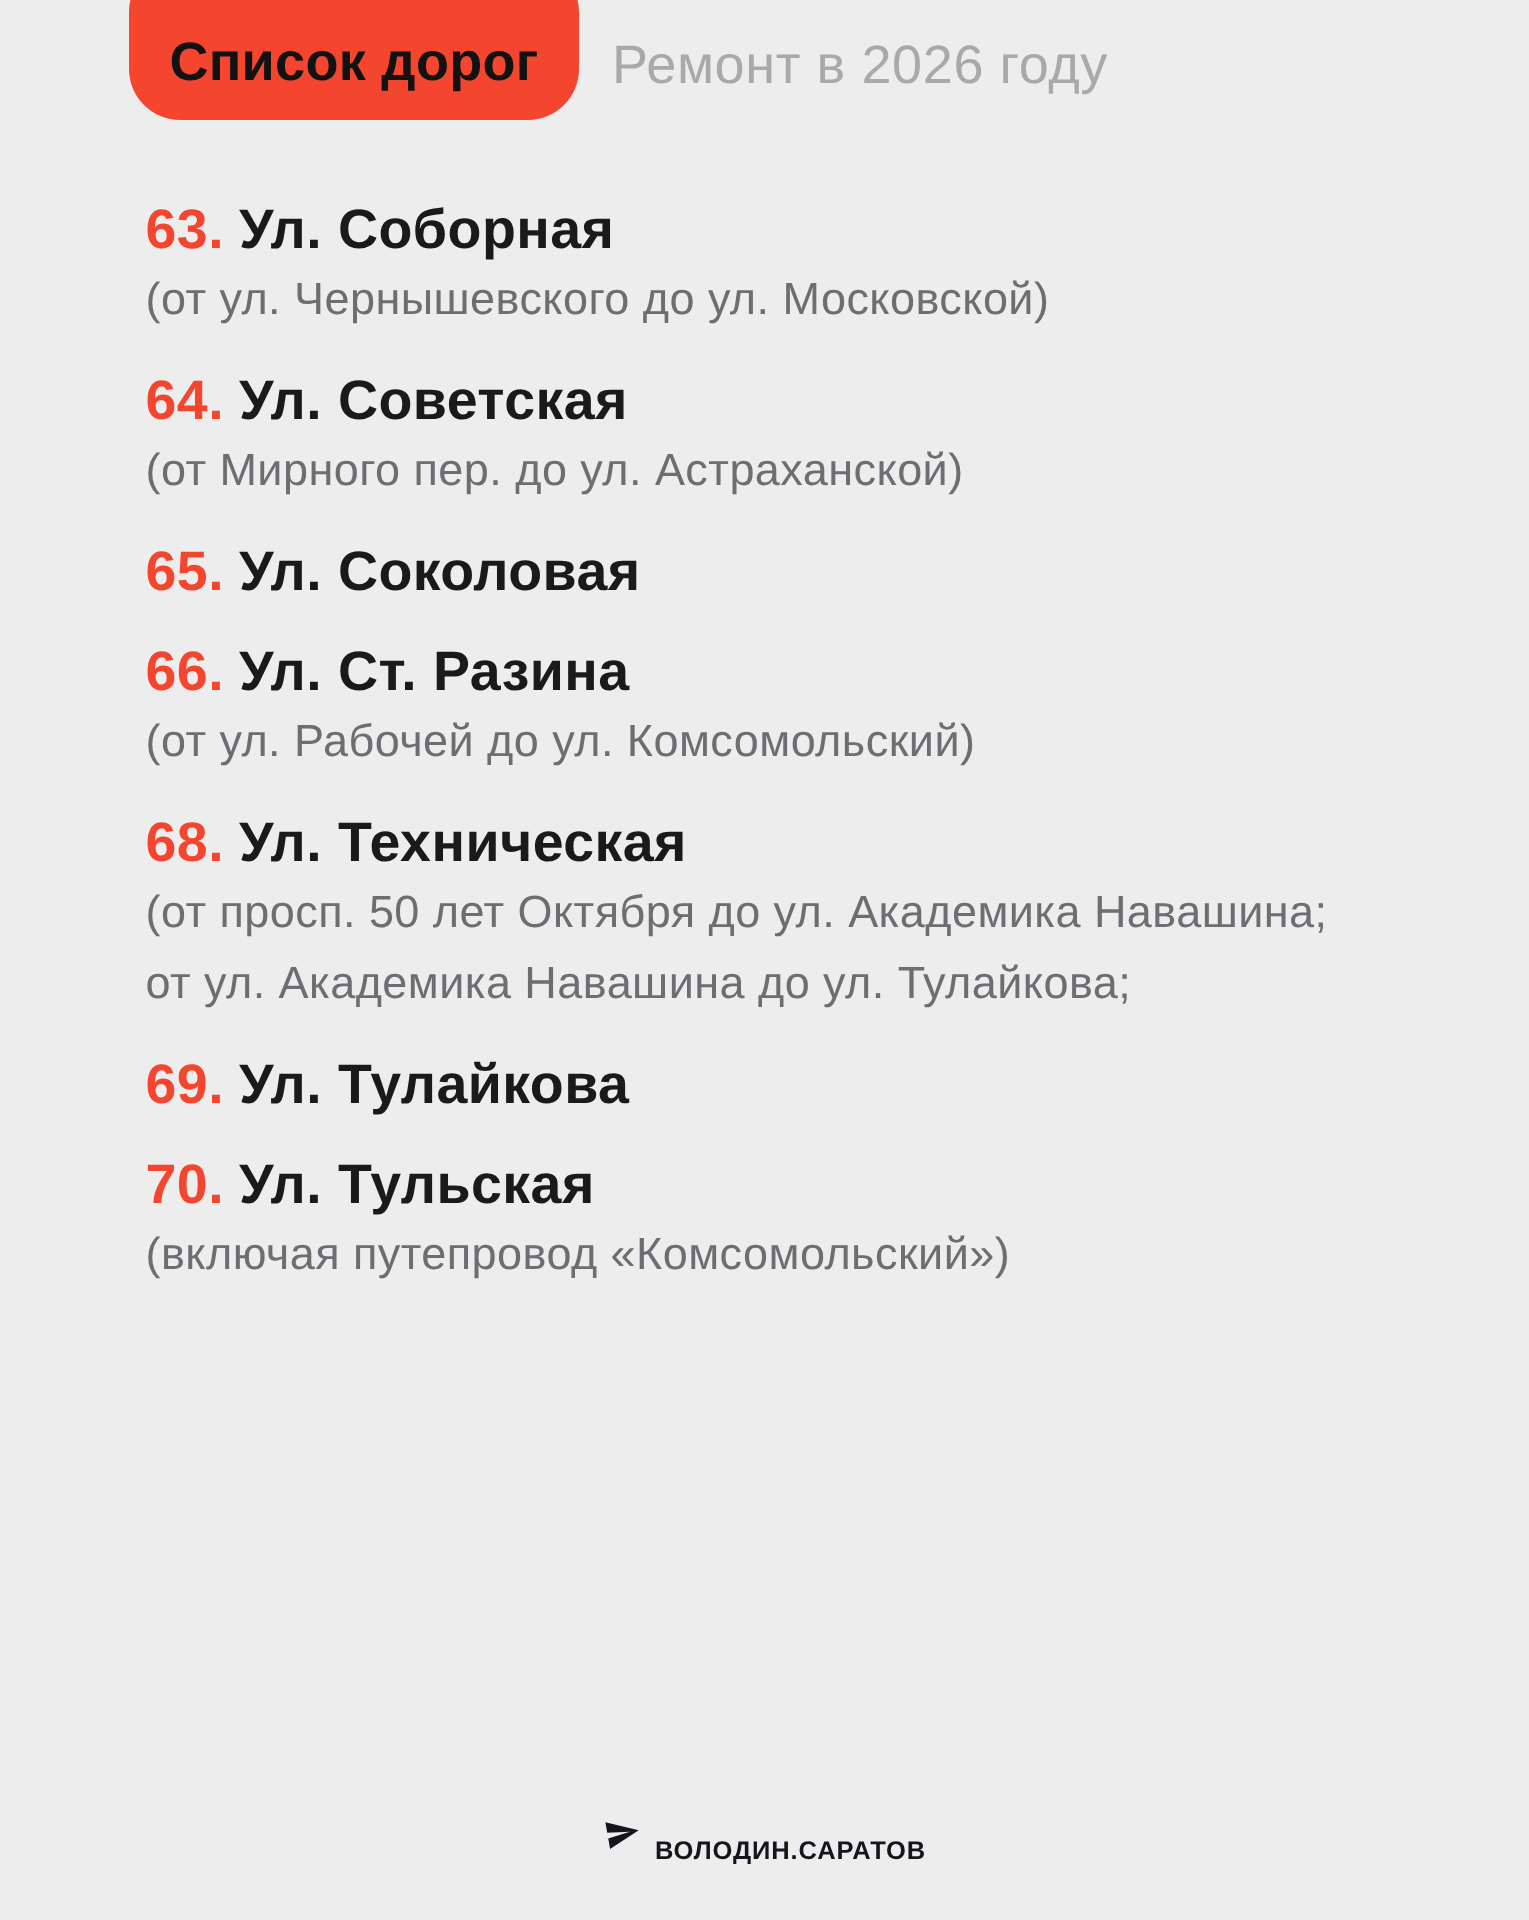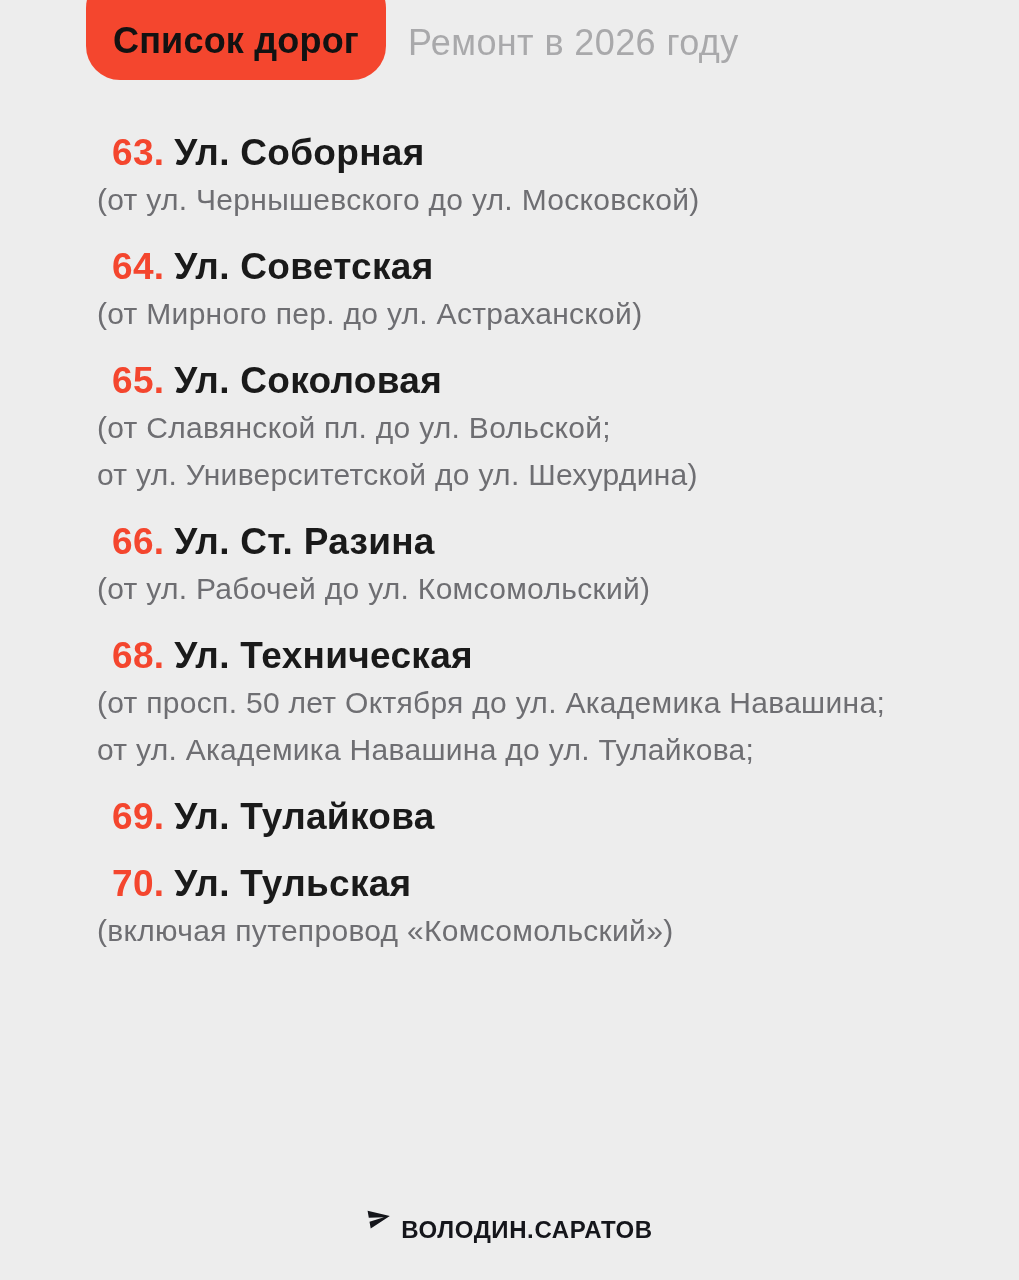--- a/index.html
+++ b/index.html
@@ -66,21 +66,20 @@
   .road-title {
     font-size: 37px;
     line-height: 46px;
     font-weight: 700;
     color: var(--title);
     letter-spacing: 0.3px;
   }
   .road-number {
     color: var(--accent);
     margin-right: 10px;
-    margin-left: 15px;
   }
   .road-details {
     margin-top: 0;
   }
   .road-detail {
     font-size: 30px;
     line-height: 47px;
     font-weight: 400;
     color: var(--detail);
     letter-spacing: 0.3px;
@@ -102,21 +101,21 @@
     align-items: center;
     justify-content: center;
     transform: rotate(-10deg);
   }
   .paper-plane-icon svg {
     width: 24px;
     height: 24px;
     fill: var(--footer);
   }
   .footer-label {
-    font-size: 24px;
+    font-size: 17px;
     font-weight: 700;
     color: var(--footer);
     letter-spacing: 0.6px;
     white-space: nowrap;
     margin-top: 24px;
   }
 </style>
 </head>
 <body>
 
@@ -144,24 +143,20 @@
       </div>
       <div class="road-details">
           <div class="road-detail">(от Мирного пер. до ул. Астраханской)</div>
         </div>
     </div>
 
     <div class="road-entry">
       <div class="road-title">
         <span class="road-number">65.</span><span class="road-name">Ул. Соколовая</span>
       </div>
-      <div class="road-details">
-          <div class="road-detail">(от Славянской пл. до ул. Вольской;</div>
-          <div class="road-detail">от ул. Университетской до ул. Шехурдина)</div>
-        </div>
     </div>
 
     <div class="road-entry">
       <div class="road-title">
         <span class="road-number">66.</span><span class="road-name">Ул. Ст. Разина</span>
       </div>
       <div class="road-details">
           <div class="road-detail">(от ул. Рабочей до ул. Комсомольский)</div>
         </div>
     </div>

